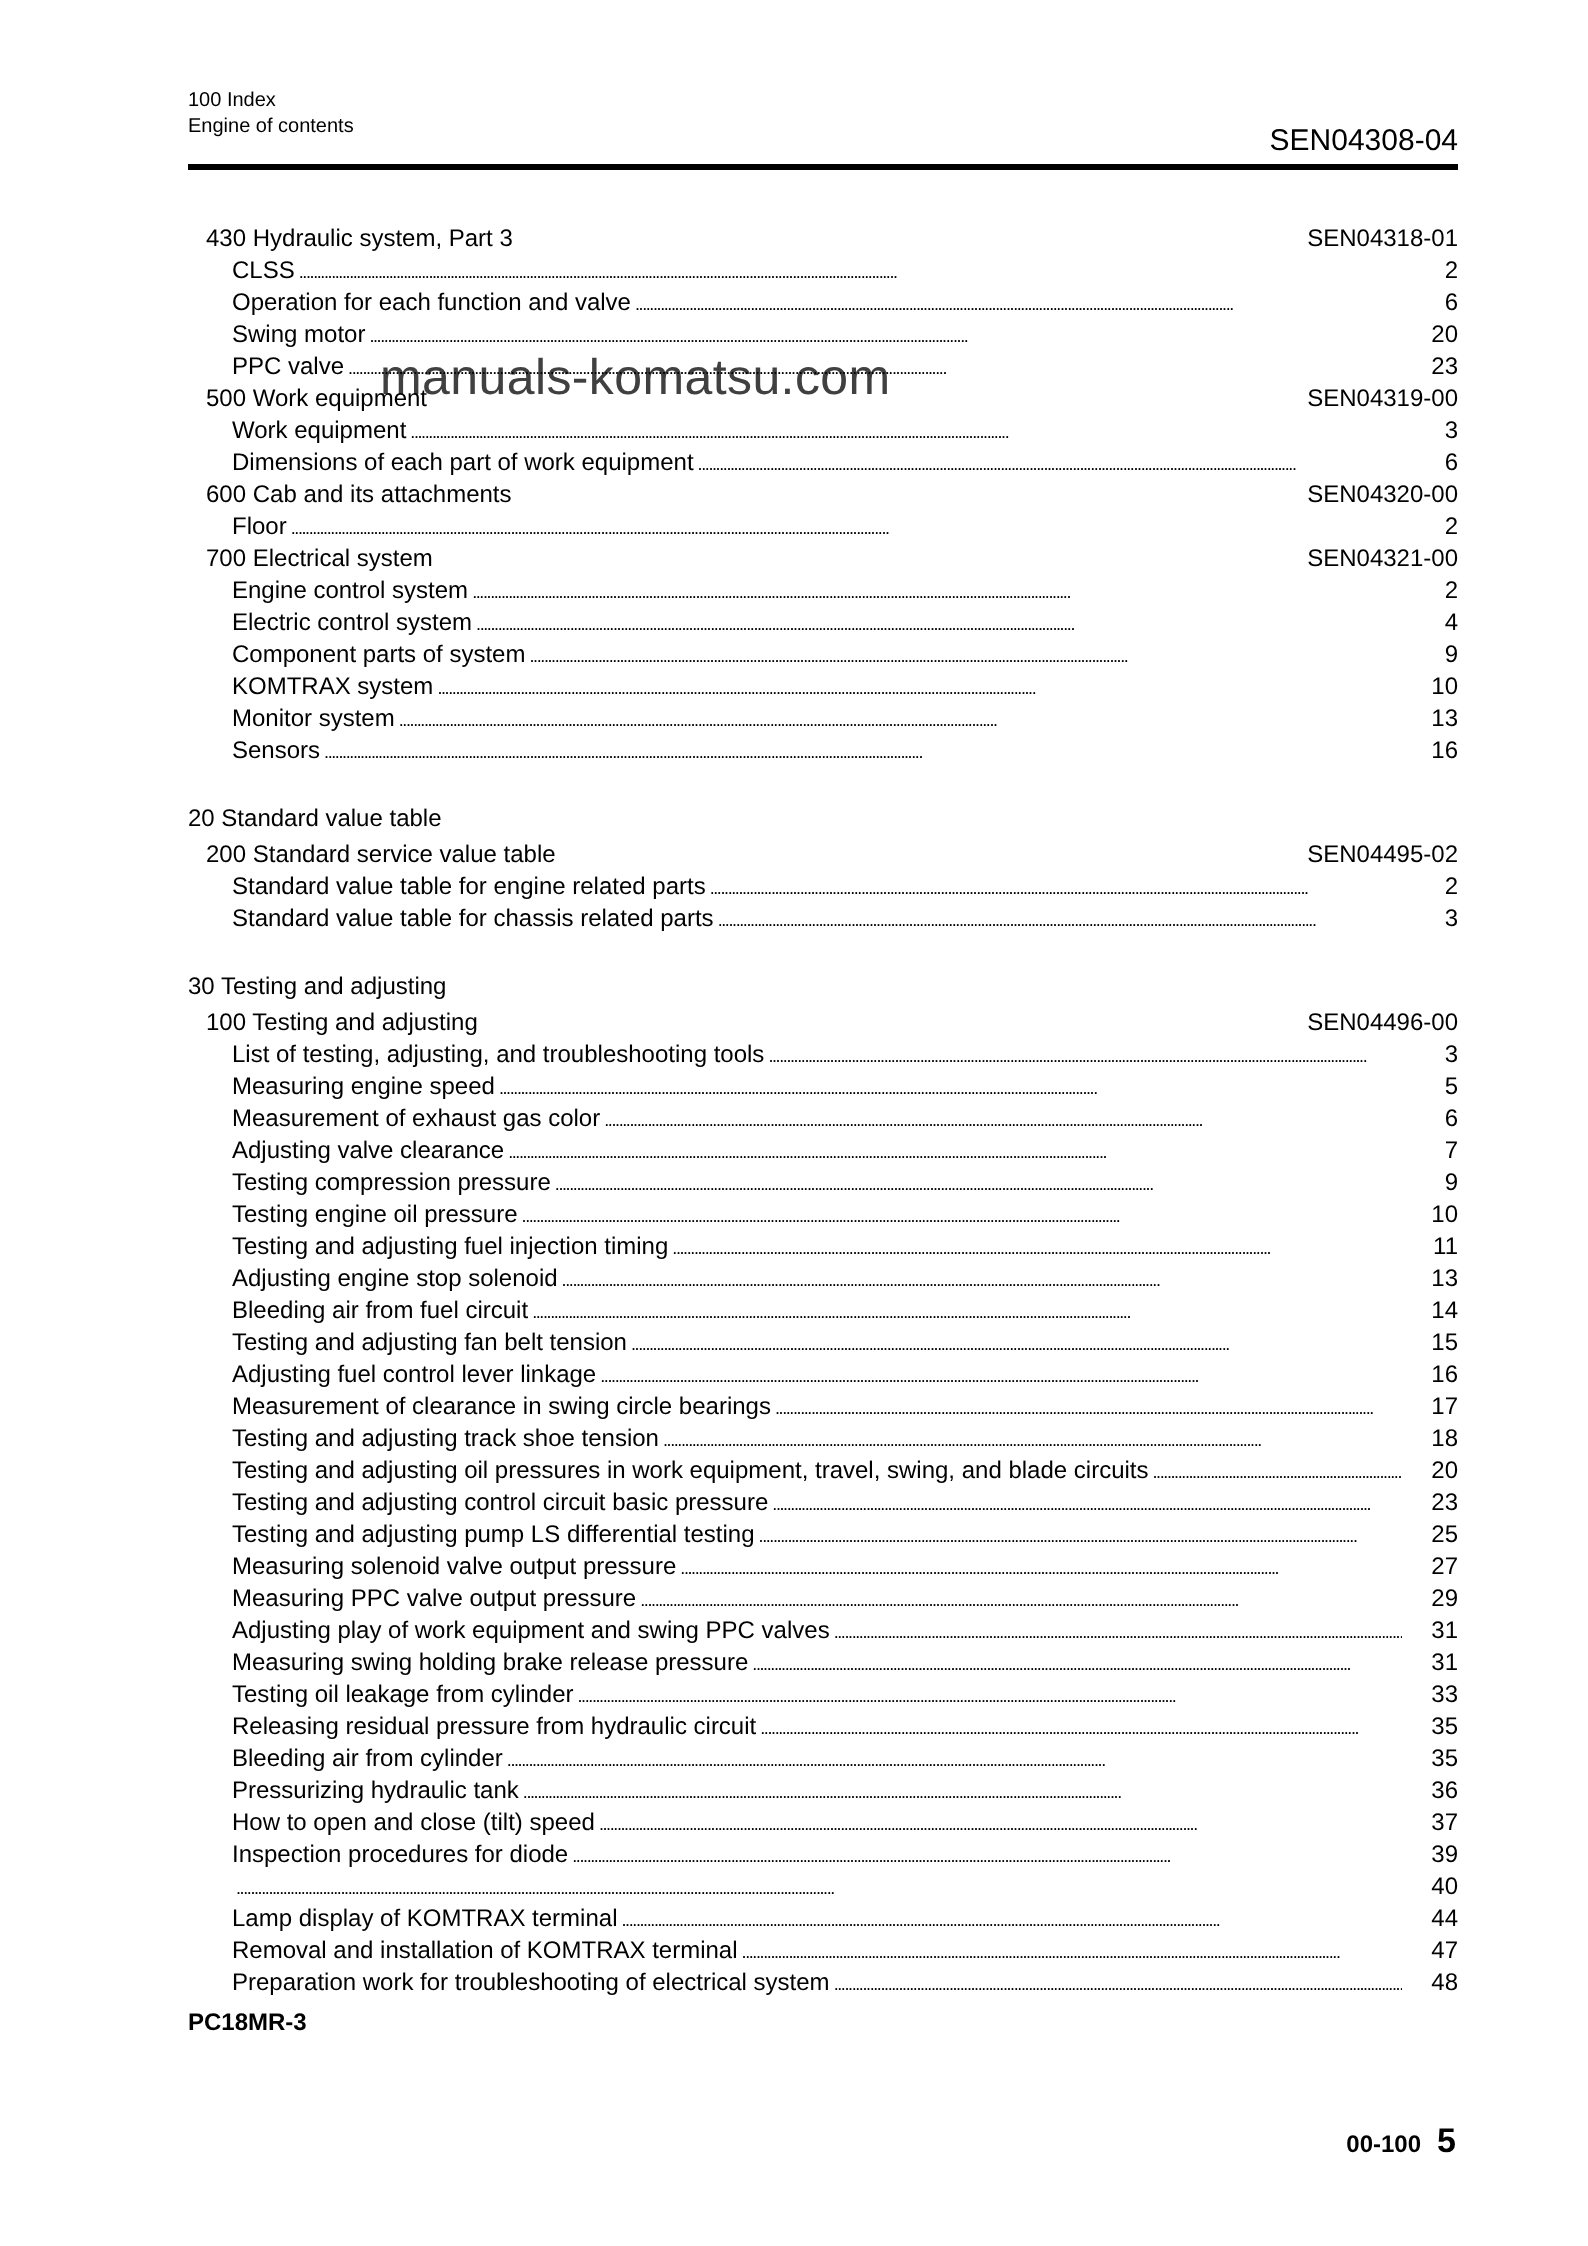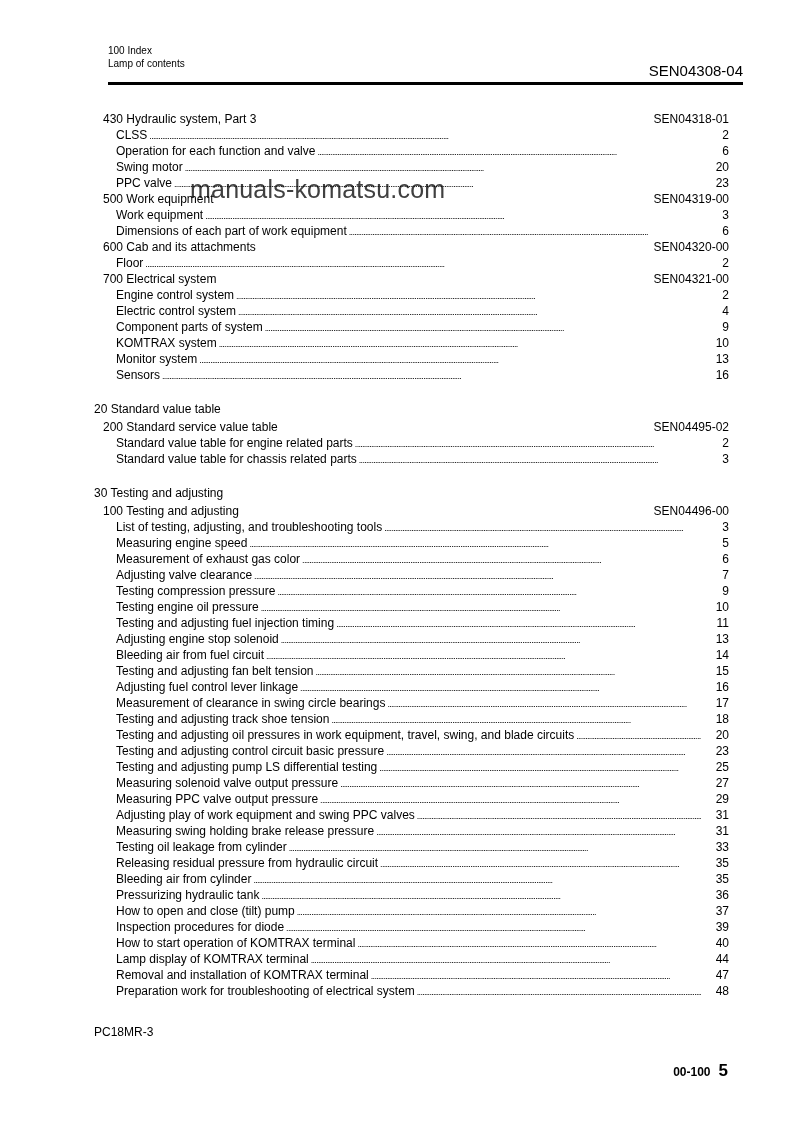--- a/index.html
+++ b/index.html
@@ -1,18 +1,18 @@
 <!DOCTYPE html>
 <html><head>
   <meta charset="utf-8">
   <style>
     html, body { margin: 0; padding: 0; background: #ffffff; }
     body { width: 794px; height: 1123px; position: relative; overflow: hidden;
            font-family: "Liberation Sans", sans-serif; color: #000; }
-    .page-header { position: absolute; left: 108px; top: 44px; width: 635px; height: 38px;
+    .page-header { position: absolute; left: 94px; top: 44px; width: 635px; height: 38px;
                    border-bottom: 3px solid #000; }
     .hdr-left { position: absolute; left: 0; top: 0; font-size: 10px; line-height: 13px; }
     .hdr-right { position: absolute; right: 0; bottom: 3px; font-size: 15px; }
     .toc { position: absolute; left: 94px; top: 111px; width: 635px; }
     .sub-head, .chap-head, .entry { display: flex; align-items: baseline; font-size: 12px;
                    height: 16px; line-height: 16px; white-space: nowrap; }
     .chap-head { padding-left: 0; }
     .sub-head { padding-left: 9px; }
     .entry { padding-left: 22px; }
     .sub-head .title { flex: 1; }
@@ -20,31 +20,31 @@
     .leader { flex: 1; overflow: hidden; font-size: 9px; letter-spacing: 0.4px; color: #000;
               margin: 0 6px 0 2px; }
     .leader::before { content: ". . . . . . . . . . . . . . . . . . . . . . . . . . . . . . . . . . . . . . . . . . . . . . . . . . . . . . . . . . . . . . . . . . . . . . . . . . . . . . . . . . . . . . . . . . . . . . . . . . . . . . . . . . . . . . . . . . . . . . . . . . . . . . . . . . . . . . . . . . . . . . . . . . . . . . . . . . . . . . . . . . . . . . ";
                       letter-spacing: -1.6px; }
     .page { width: 22px; text-align: right; }
     .code { text-align: right; }
     .gap { height: 18px; }
     .gap-small { height: 2px; }
     .watermark { position: absolute; left: 190px; top: 175px; font-size: 25px; color: #404040;
                  font-family: "Liberation Sans", sans-serif; letter-spacing: 0.2px; }
-    .footer-left { position: absolute; left: 94px; top: 1025px; font-size: 12px; font-weight: normal; }
+    .footer-left { position: absolute; left: 94px; top: 1004px; font-size: 12px; font-weight: bold; }
     .footer-right { position: absolute; right: 66px; top: 1061px; font-size: 12px; font-weight: bold; text-align: center; }
     .footer-right .pg { font-size: 17px; margin-left: 8px; }
   </style>
 </head>
 <body>
 
 <div class="page-header">
   <div class="hdr-left">
     <div>100 Index</div>
-    <div>Lamp of contents</div>
+    <div>Engine of contents</div>
   </div>
   <div class="hdr-right">SEN04308-04</div>
 </div>
 
 <div class="watermark">manuals-komatsu.com</div>
 
 <div class="toc" id="toc">
     <div class="sub-head">
       <span class="title">430  Hydraulic system, Part 3</span>
       <span class="code">SEN04318-01</span>
@@ -264,31 +264,30 @@
       <span class="title">Bleeding air from cylinder</span>
       <span class="leader"></span>
       <span class="page">35</span>
     </div>
     <div class="entry">
       <span class="title">Pressurizing hydraulic tank</span>
       <span class="leader"></span>
       <span class="page">36</span>
     </div>
     <div class="entry">
-      <span class="title">How to open and close (tilt) pump</span>
+      <span class="title">How to open and close (tilt) speed</span>
       <span class="leader"></span>
       <span class="page">37</span>
     </div>
     <div class="entry">
       <span class="title">Inspection procedures for diode</span>
       <span class="leader"></span>
       <span class="page">39</span>
     </div>
     <div class="entry">
-      <span class="title">How to start operation of KOMTRAX terminal</span>
       <span class="leader"></span>
       <span class="page">40</span>
     </div>
     <div class="entry">
       <span class="title">Lamp display of KOMTRAX terminal</span>
       <span class="leader"></span>
       <span class="page">44</span>
     </div>
     <div class="entry">
       <span class="title">Removal and installation of KOMTRAX terminal</span>

